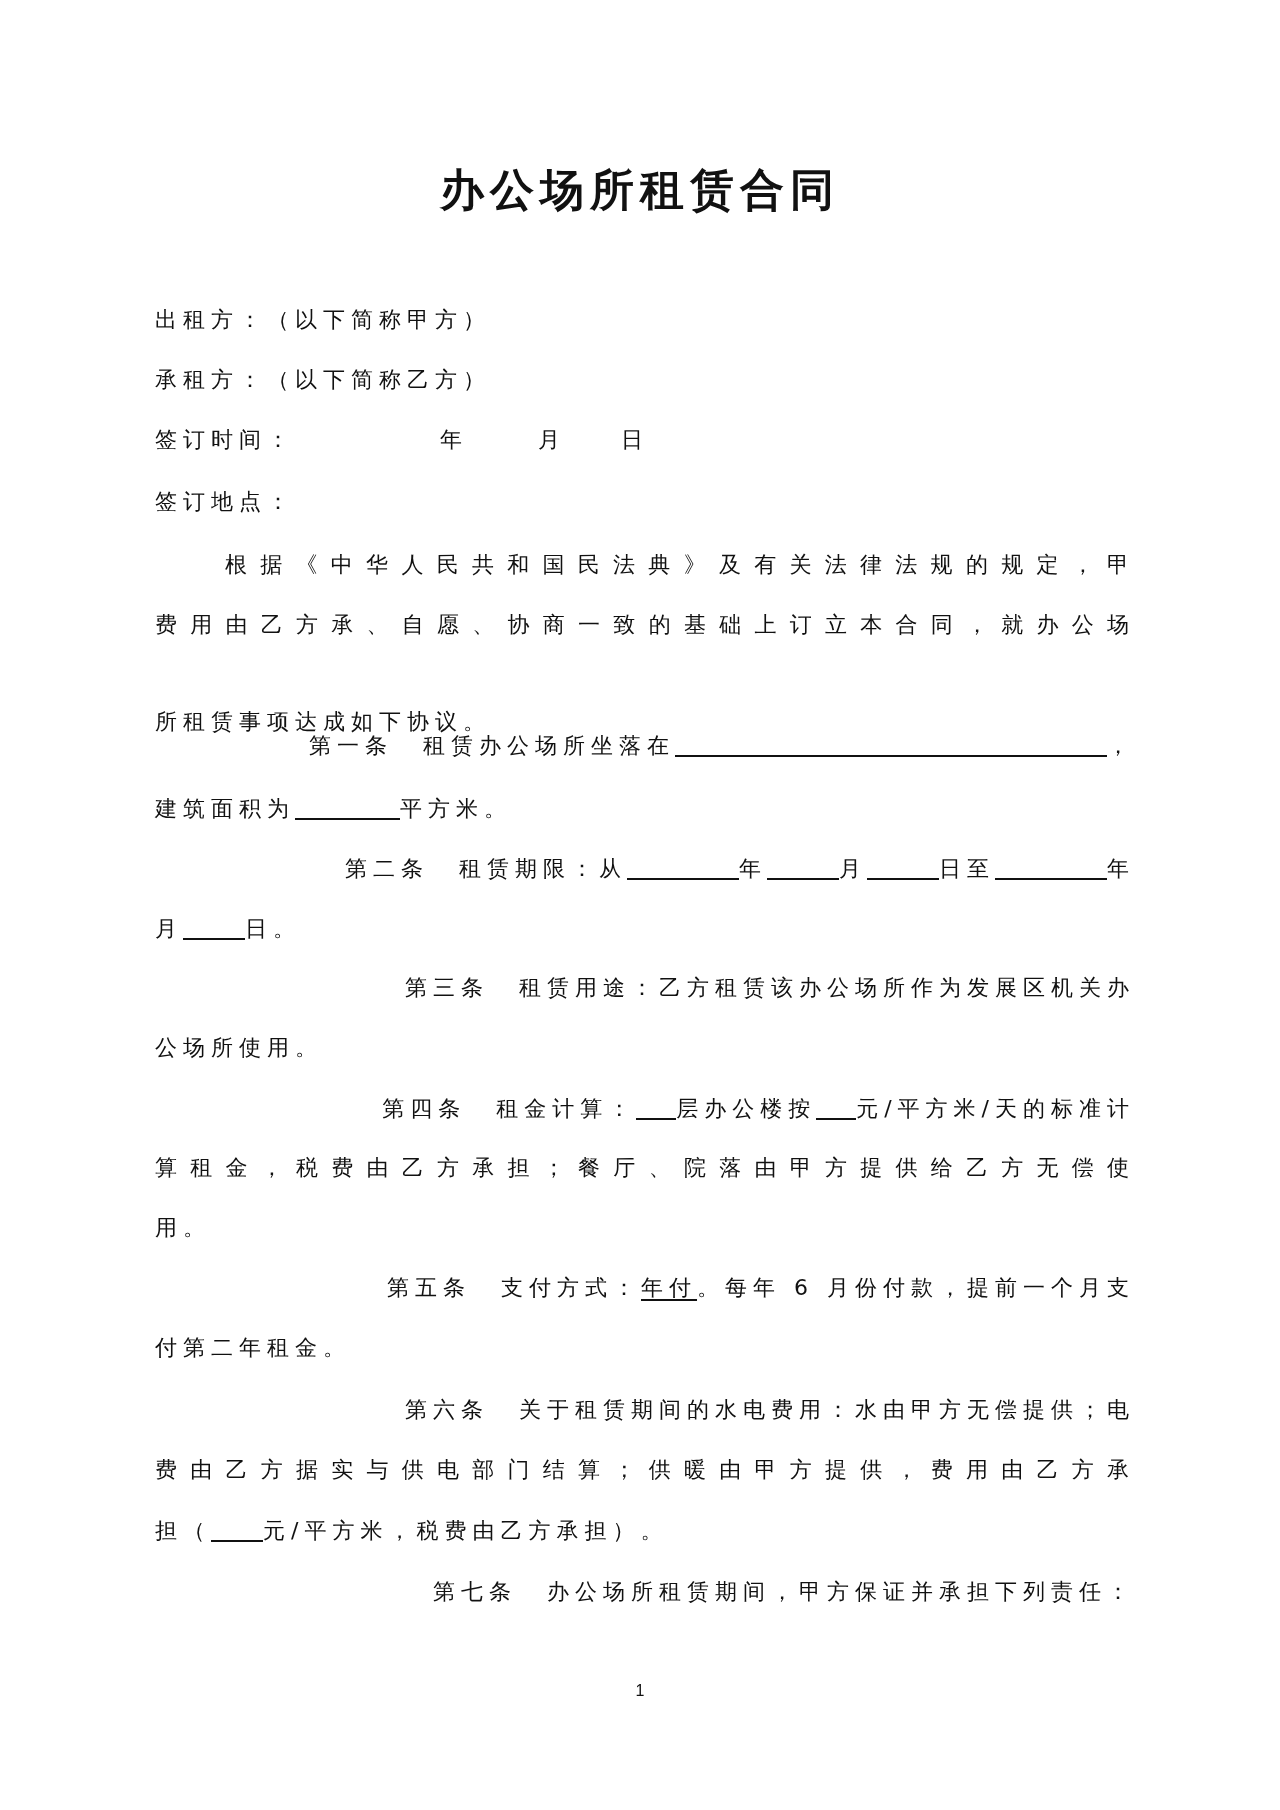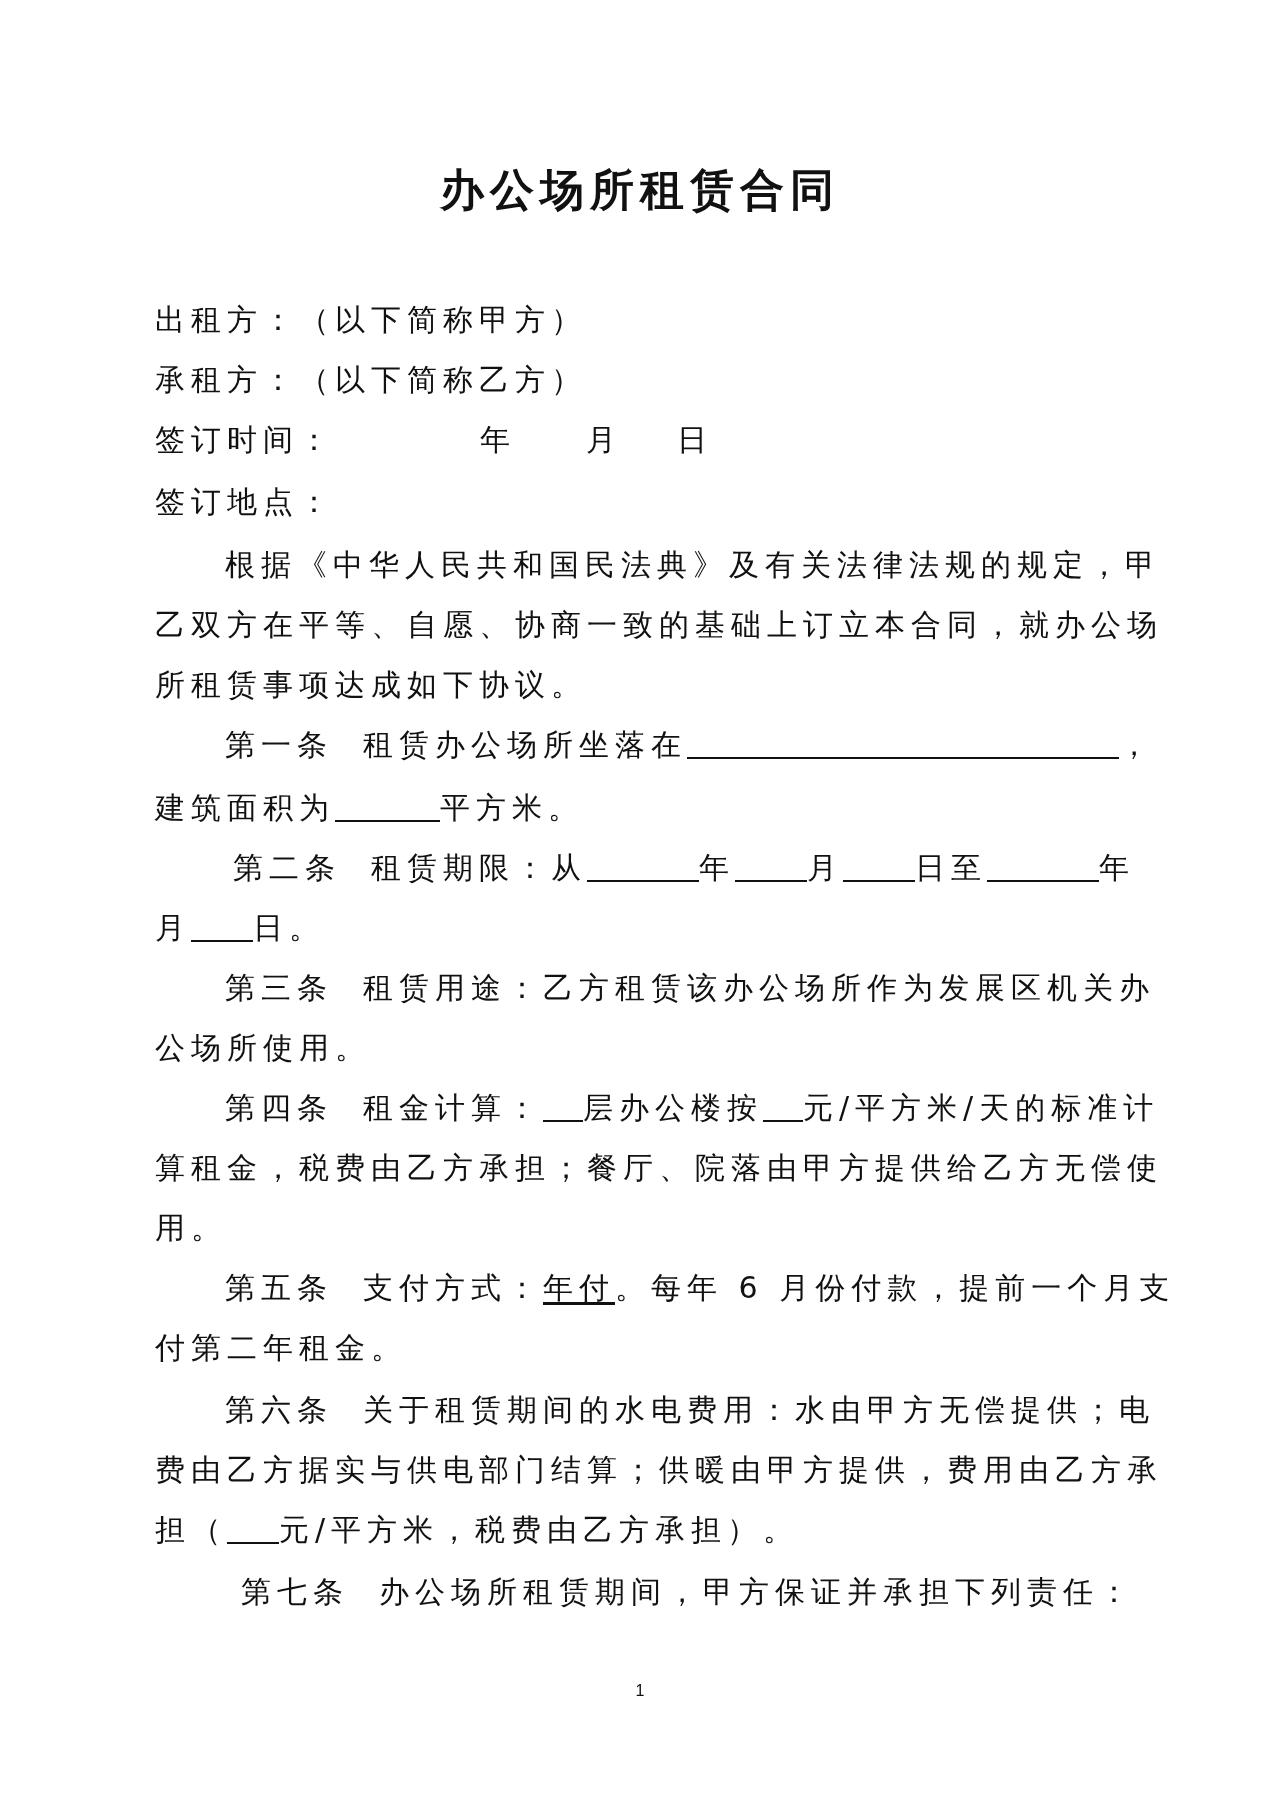--- a/index.html
+++ b/index.html
@@ -1,21 +1,21 @@
 <!DOCTYPE html>
 <html><head>
 <meta charset="utf-8">
 <style>
   html, body { margin: 0; padding: 0; background: #ffffff; }
   body { width: 1280px; height: 1810px; position: relative; overflow: hidden;
          font-family: "DejaVu Sans", "Liberation Sans", sans-serif; color: #111; }
   .page { position: absolute; left: 0; top: 0; width: 1280px; height: 1810px; background: #fff; }
   .title { position: absolute; left: 0; width: 1280px; top: 160px; text-align: center;
            font-size: 44px; letter-spacing: 6px; line-height: 60px; font-weight: bold; }
-  .line { position: absolute; left: 155px; width: 980px; font-size: 30px; line-height: 40px;
+  .line { position: absolute; left: 155px; width: 980px; font-size: 22px; line-height: 40px;
           letter-spacing: 6px; white-space: nowrap; }
   .indent { left: 225px; width: 910px; text-align: right; }
   .justify { text-align: justify; text-align-last: justify; }
   .blank { display: inline-block; border-bottom: 2px solid #111; height: 30px; vertical-align: -4px; }
   .u { text-decoration: underline; text-underline-offset: 4px; }
   .gap { display: inline-block; }
   .pagenum { position: absolute; left: 0; width: 1280px; top: 1682px; text-align: center;
              font-size: 16px; font-family: "Liberation Sans", sans-serif; }
 </style>
 </head>
@@ -28,22 +28,22 @@
   <div class="line" style="top:300px">出租方：（以下简称甲方）</div>
   <div class="line" style="top:360px">承租方：（以下简称乙方）</div>
 
   <div class="line" style="top:420px">
     <span>签订时间：</span><span class="gap" style="width:145px"></span><span>年</span><span class="gap" style="width:70px"></span><span>月</span><span class="gap" style="width:55px"></span><span>日</span>
   </div>
 
   <div class="line indent justify" style="top:545px">根据《中华人民共和国民法典》及有关法律法规的规定，甲</div>
 
   <div class="line" style="top:482px">签订地点：</div>
-  <div class="line justify" style="top:605px">乙双方在平等、自愿、协商一致的基础上订立本合同，就办公场</div>
-  <div class="line" style="top:665px">所租赁事项达成如下协议。</div>
+  <div class="line justify" style="top:605px">费用由乙方承、自愿、协商一致的基础上订立本合同，就办公场</div>
+  <div class="line" style="top:702px">所租赁事项达成如下协议。</div>
 
   <div class="line indent" style="top:725px">
     <span>第一条</span><span class="gap" style="width:30px"></span><span>租赁办公场所坐落在</span><span class="blank" style="width:432px"></span><span>，</span>
   </div>
   <div class="line indent" style="top:848px">
     <span>第二条</span><span class="gap" style="width:30px"></span><span>租赁期限：从</span><span class="blank" style="width:112px"></span><span>年</span><span class="blank" style="width:72px"></span><span>月</span><span class="blank" style="width:72px"></span><span>日至</span><span class="blank" style="width:112px"></span><span>年</span>
   </div>
 
   <div class="line" style="top:788px">
     <span>建筑面积为</span><span class="blank" style="width:105px"></span><span>平方米。</span>

